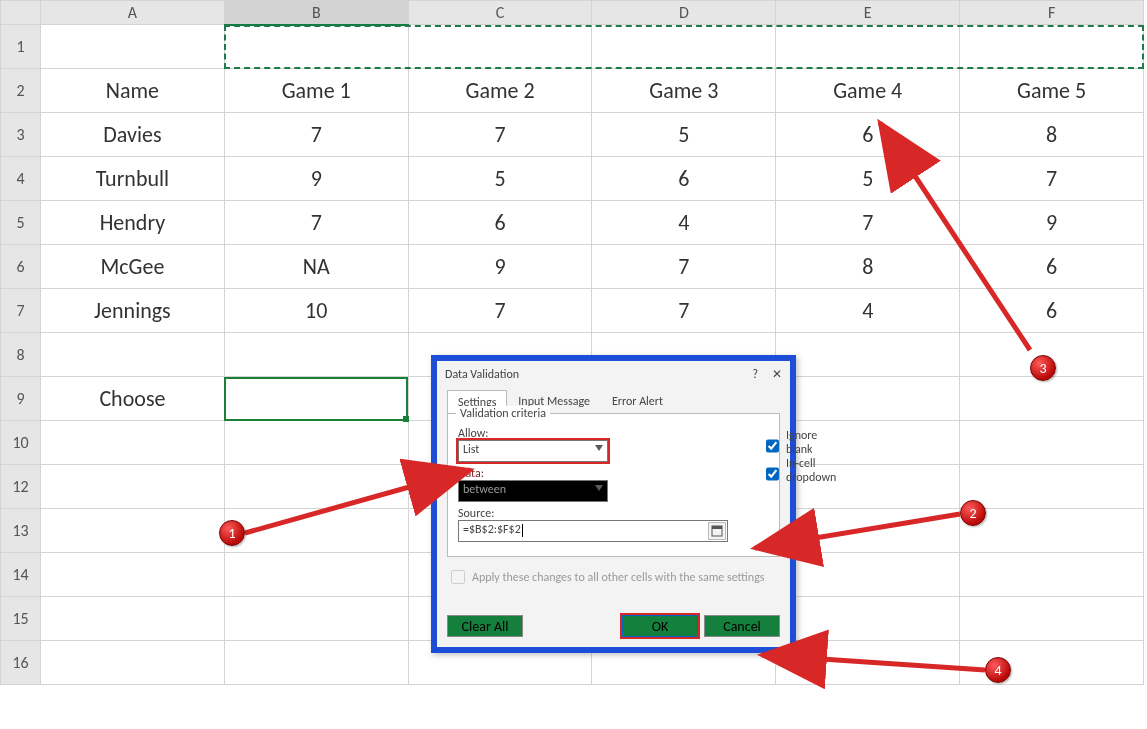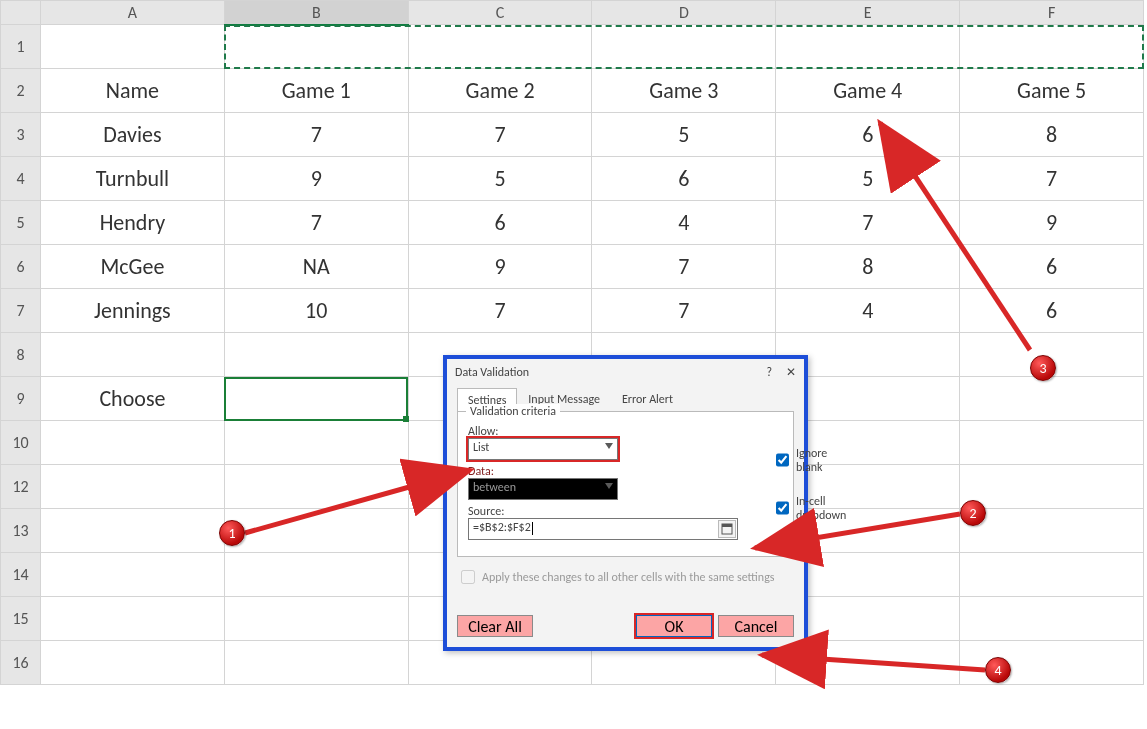--- a/index.html
+++ b/index.html
@@ -33,49 +33,49 @@
   top:25px;left:calc(var(--row-hdr-w) + var(--col-w));
   width:calc(var(--col-w)*5);height:var(--cell-h)}
 
 
 .sel{position:absolute;border:2px solid #1a7f37;pointer-events:none;
   top:calc(25px + var(--cell-h)*8);left:calc(var(--row-hdr-w) + var(--col-w));
   width:var(--col-w);height:var(--cell-h)}
 .sel::after{content:"";position:absolute;right:-3px;bottom:-3px;width:6px;height:6px;background:#1a7f37}
 
 
-.dialog{position:absolute;top:355px;left:443px;width:365px;background:#f3f3f3;border:4px solid #1d4ed8;box-shadow:2px 2px 6px rgba(0,0,0,.25);font-size:12px;color:#444}
+.dialog{position:absolute;top:355px;left:431px;width:365px;background:#f3f3f3;border:6px solid #1d4ed8;box-shadow:2px 2px 6px rgba(0,0,0,.25);font-size:12px;color:#444}
 .dlg-title{display:flex;align-items:center;justify-content:space-between;padding:4px 8px 2px 8px;height:24px}
 .dlg-title .t{font-size:12px}
 .dlg-title .ctrls{display:flex;gap:14px;font-family:Arial}
 .tabs{display:flex;padding:4px 10px 0 10px;gap:0}
 .tab{padding:4px 10px;border:1px solid transparent;border-bottom:none;font-size:12px;cursor:default}
 .tab.on{background:#fff;border-color:#bababa;border-bottom:1px solid #fff;position:relative;top:1px}
 .panel{margin:0 10px 6px 10px;border:1px solid #bababa;background:#fff;padding:8px 10px 14px 10px;position:relative}
 .panel .legend{position:absolute;top:-8px;left:8px;background:#fff;padding:0 4px;font-size:12px}
 .lbl{font-size:12px;margin-top:4px}
 .lbl.dis{color:#7f1d1d}
 .row{display:flex;align-items:center;gap:22px}
 .col-opts{margin-left:12px;margin-top:6px}
 .sel-wrap{position:relative;display:inline-block}
 .selbox{width:150px;height:22px;border:1px solid #767676;background:#fff;font-size:12px;text-align:left;padding:1px 24px 1px 4px;position:relative}
 .selbox .chev{position:absolute;right:4px;top:4px;width:0;height:0;border-left:4px solid transparent;border-right:4px solid transparent;border-top:6px solid #5a5a5a}
 .selbox.hi{outline:2px solid var(--red);outline-offset:0;border-color:#767676}
 .selbox.dis{background:#000000;color:#9a9a9a}
-.chk{display:flex;align-items:center;gap:4px;font-size:12px;margin:20px 0}
+.chk{display:flex;align-items:flex-end;gap:4px;font-size:12px;margin:0 0}
 .chk input{accent-color:#0067c0;width:14px;height:14px}
 .src{width:270px;height:22px;border:1px solid #767676;background:#fff;font-size:12px;padding:1px 22px 1px 4px;position:relative;text-align:left}
 .src .pick{position:absolute;right:1px;top:1px;width:18px;height:18px;border:1px solid #bababa;background:#f3f3f3;display:flex;align-items:center;justify-content:center}
 .src .pick svg{display:block}
 .src .caret{display:inline-block;width:1px;height:13px;background:#000;margin-left:1px;vertical-align:middle;animation:bl 1s steps(1) infinite}
 @keyframes bl{50%{opacity:0}}
 .apply{display:flex;align-items:center;gap:4px;font-size:12px;color:#9a9a9a;margin:10px 10px 20px 10px}
 .apply input{width:14px;height:14px}
 .btnbar{display:flex;justify-content:space-between;align-items:center;padding:8px 10px 10px 10px}
-.btn{min-width:76px;height:22px;border:1px solid #8a8a8a;background:#fca5a5;font-size:16px;cursor:default}
+.btn{min-width:76px;height:22px;border:1px solid #8a8a8a;background:#15803d;font-size:14px;cursor:default}
 .btn.ok{outline:2px solid var(--red);outline-offset:0;border:1px solid #0067c0}
 .btnbar .right{display:flex;gap:6px}
 
 
 .badge{position:absolute;width:26px;height:26px;border-radius:50%;background:radial-gradient(circle at 35% 30%,#ff5a5a,#b80808 70%);color:#fff;display:flex;align-items:center;justify-content:center;font-size:14px;border:1px solid #7a0000;box-shadow:1px 1px 2px rgba(0,0,0,.3)}
 svg.anno{position:absolute;top:0;left:0;width:1147px;height:729px;pointer-events:none}
 </style>
 </head>
 <body>
 <div class="sheet">

